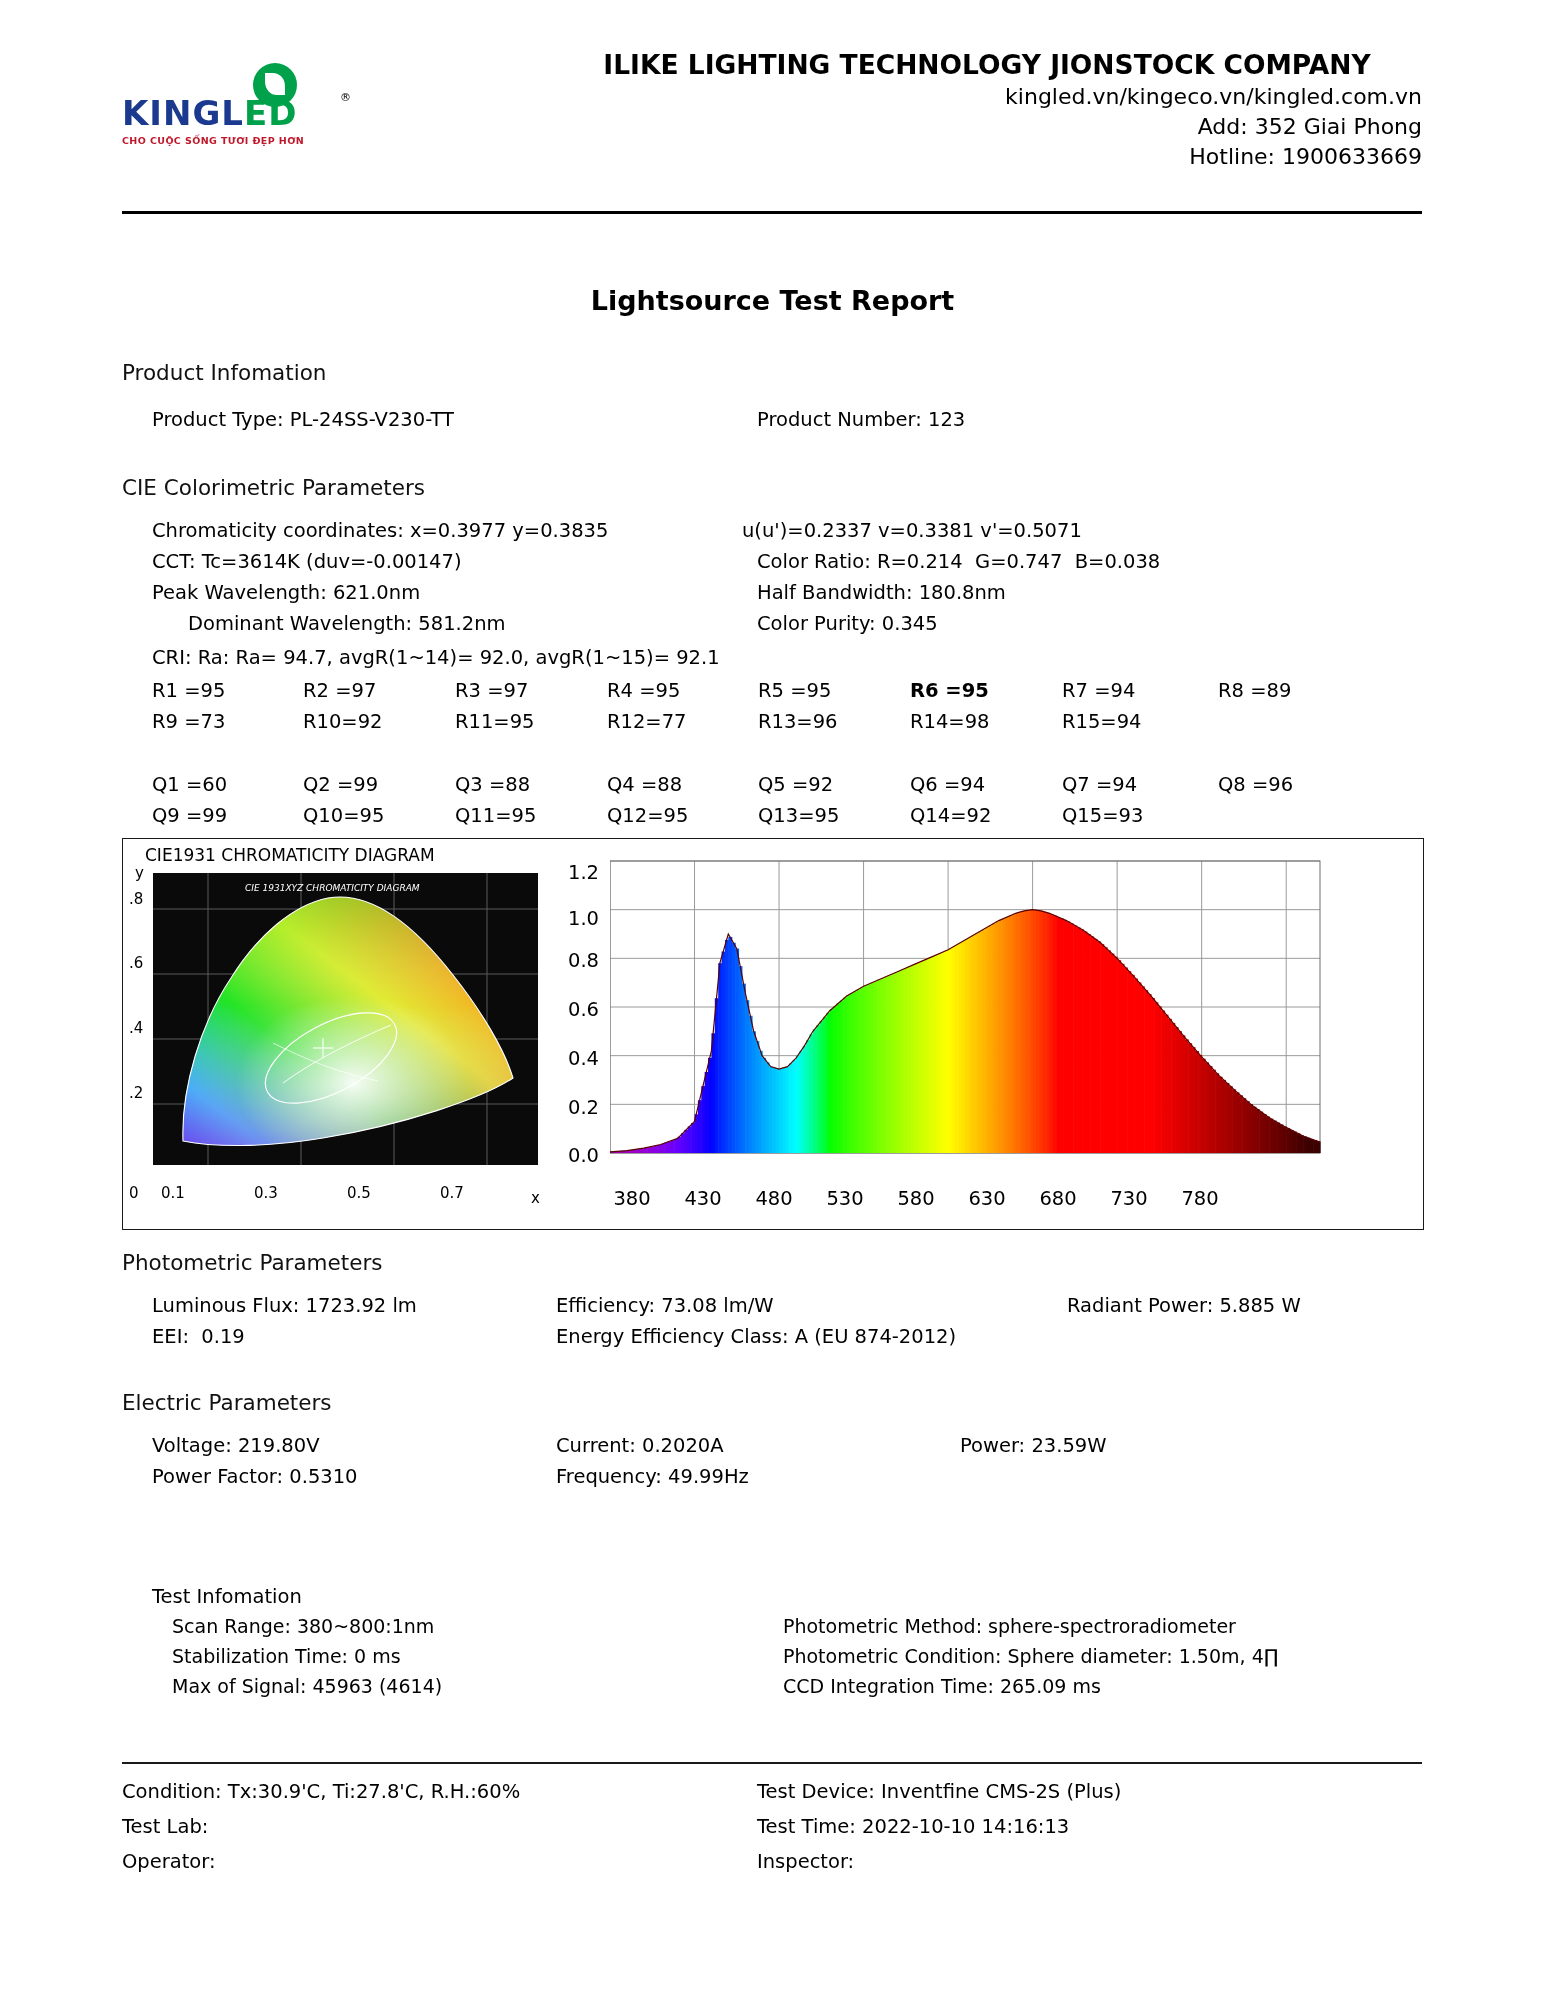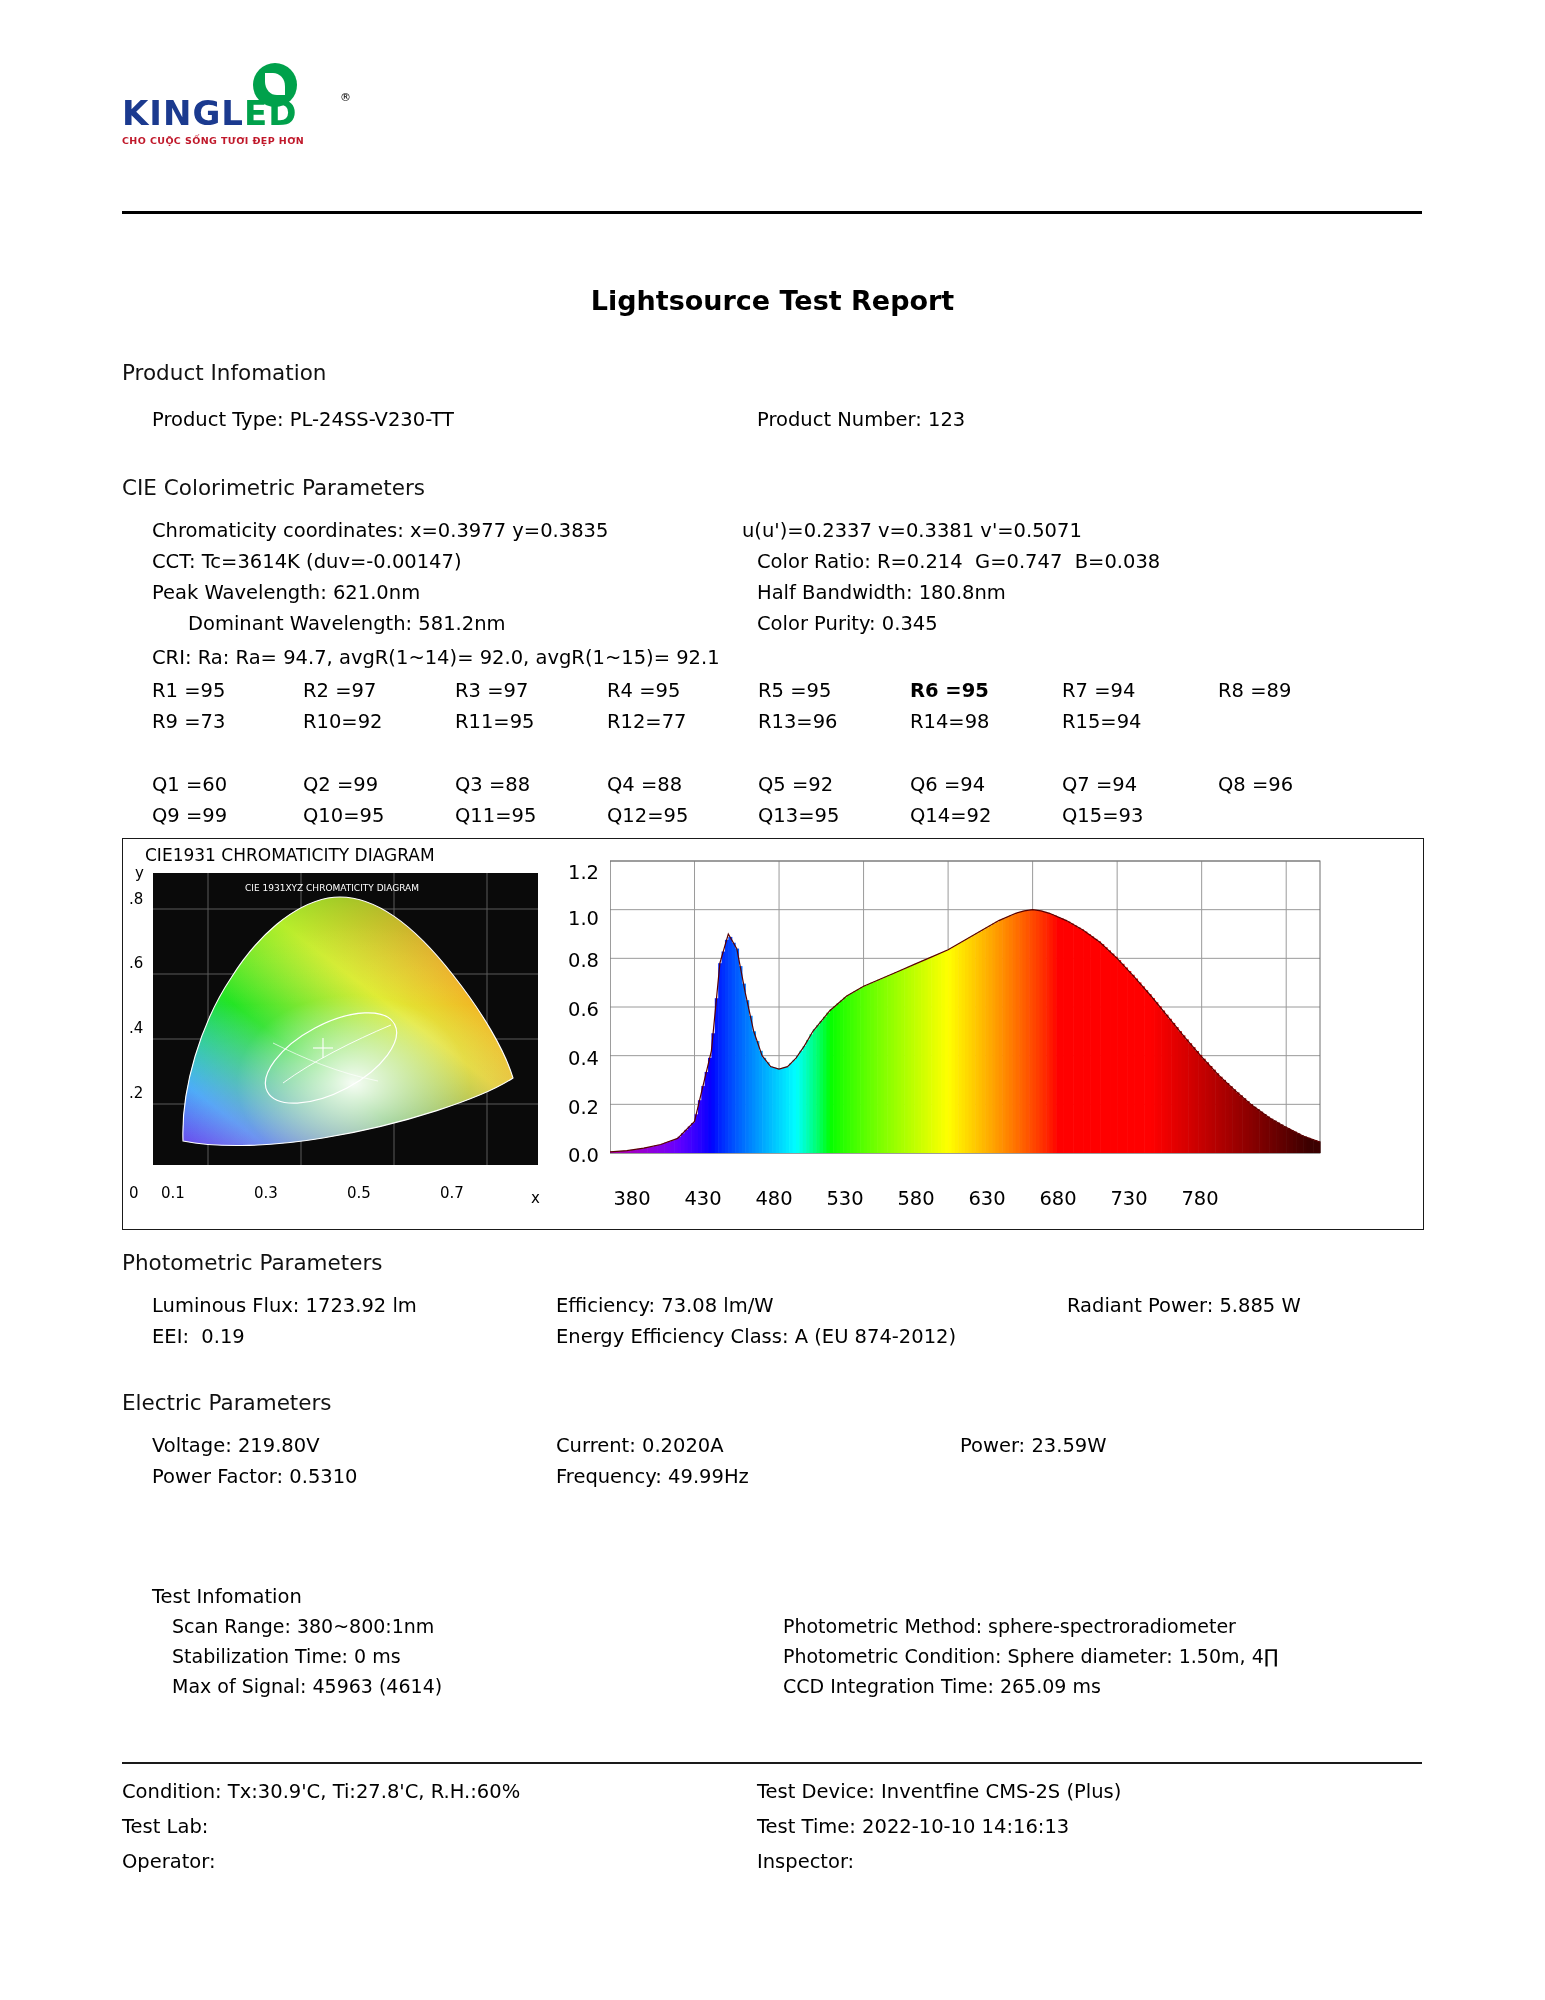--- a/index.html
+++ b/index.html
@@ -33,21 +33,21 @@
   .report-title{position:absolute;left:0;top:285px;width:1545px;text-align:center;font-size:27px;font-weight:bold;}
 
   
   .sec-h{position:absolute;font-size:21.5px;color:#111;}
   .row{position:absolute;font-size:19.5px;white-space:pre;}
 
   
   .chart-box{position:absolute;left:122px;top:838px;width:1300px;height:390px;border:1px solid #1a1a1a;}
   .cie{position:absolute;left:0px;top:0px;width:432px;height:388px;background:#fff;}
   .cie-title{position:absolute;left:22px;top:6px;font-size:17px;}
-  .cie-plot{position:absolute;left:30px;top:34px;width:385px;height:276px;background:#0b0b0b;}
+  .cie-plot{position:absolute;left:30px;top:34px;width:385px;height:276px;background:#0b0b0b;font-style:italic;}
   .cie-axis-y{position:absolute;left:12px;top:25px;font-size:15px;}
   .cie-axis-x{position:absolute;left:408px;top:350px;font-size:15px;}
   .cie-yt{position:absolute;font-size:15px;}
   .cie-xt{position:absolute;top:345px;font-size:15px;}
   .cie-grid line{stroke:#5a5a5a;stroke-width:1;}
 
   .spd{position:absolute;left:432px;top:0px;width:866px;height:388px;}
   .spd-ytick{position:absolute;font-size:19.5px;text-align:right;width:52px;}
   .spd-xtick{position:absolute;font-size:19.5px;text-align:center;width:70px;top:348px;}
 
@@ -63,20 +63,26 @@
   <div class="header">
     <div class="logo">
       <div class="logo-main">
         <span class="logo-k">KINGL</span><span class="logo-e">ED</span>
       </div>
       <div class="logo-sub">CHO CUỘC SỐNG TƯƠI ĐẸP HƠN</div>
       <div class="logo-leaf"></div>
       <div class="logo-reg">®</div>
     </div>
 
+    <div class="hdr-right">
+      <div class="hdr-title">ILIKE LIGHTING TECHNOLOGY JIONSTOCK COMPANY</div>
+      <div class="hdr-line">kingled.vn/kingeco.vn/kingled.com.vn</div>
+      <div class="hdr-line">Add: 352 Giai Phong</div>
+      <div class="hdr-line">Hotline: 1900633669</div>
+    </div>
     <div class="hdr-rule"></div>
   </div>
 
   <div class="report-title">Lightsource Test Report</div>
 
   <div class="sec-h" style="left:122px;top:360px;">Product Infomation</div>
   <div class="row" style="left:152px;top:408px;">Product Type: PL-24SS-V230-TT</div>
   <div class="row" style="left:757px;top:408px;">Product Number: 123</div>
 
   <div class="sec-h" style="left:122px;top:475px;">CIE Colorimetric Parameters</div>

